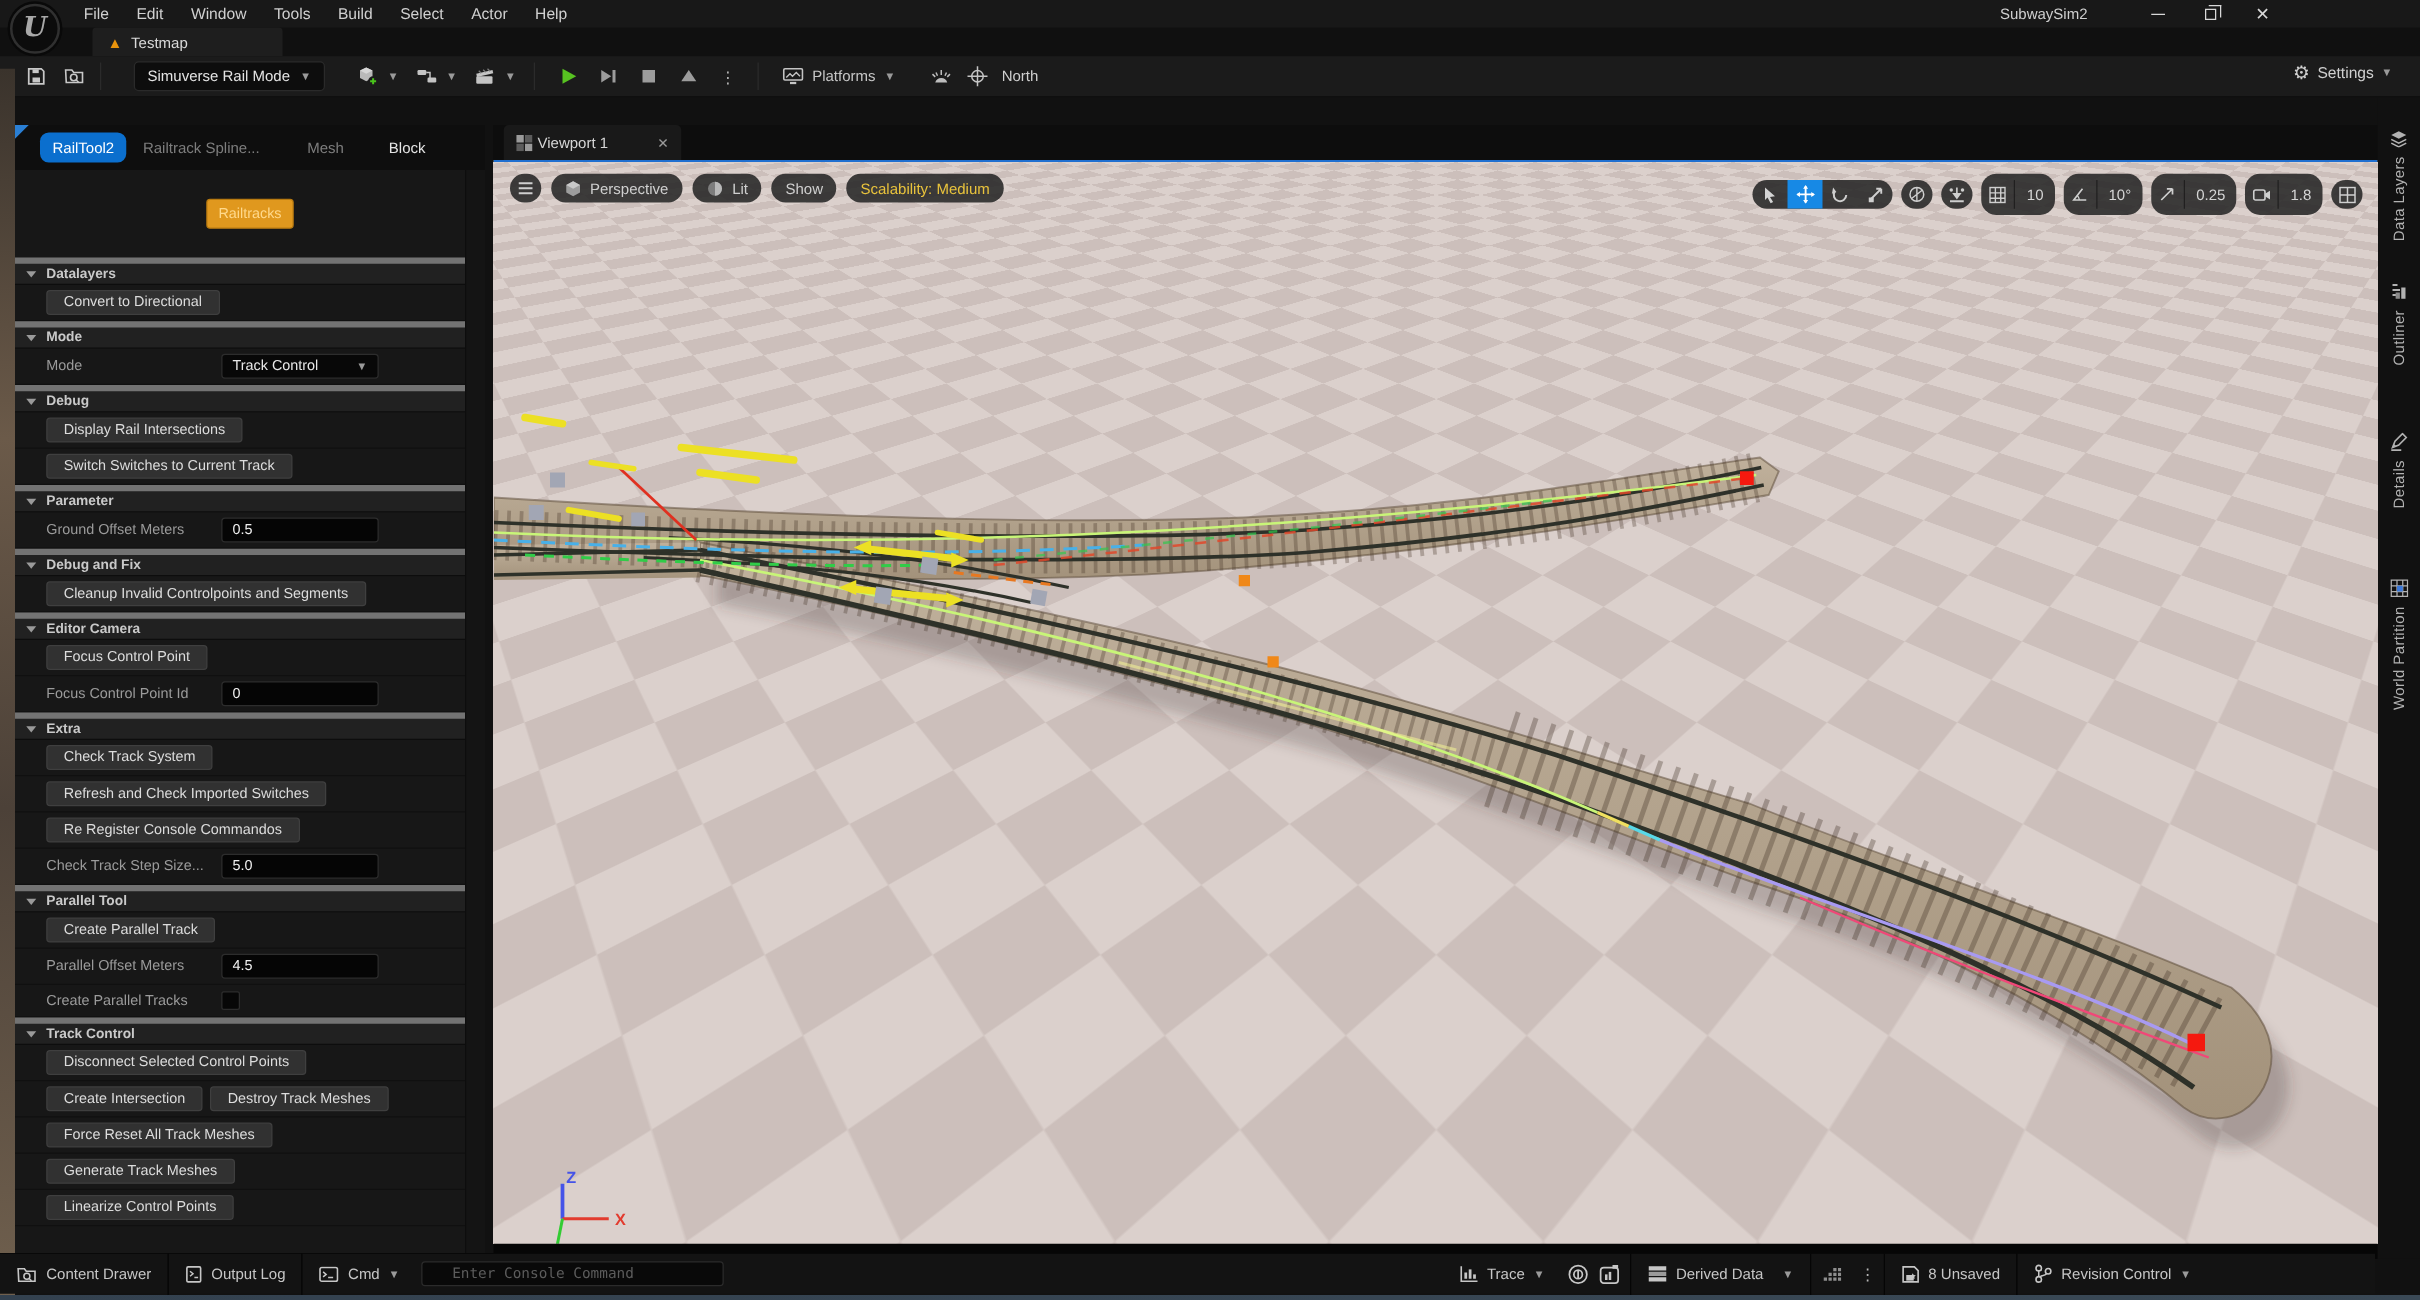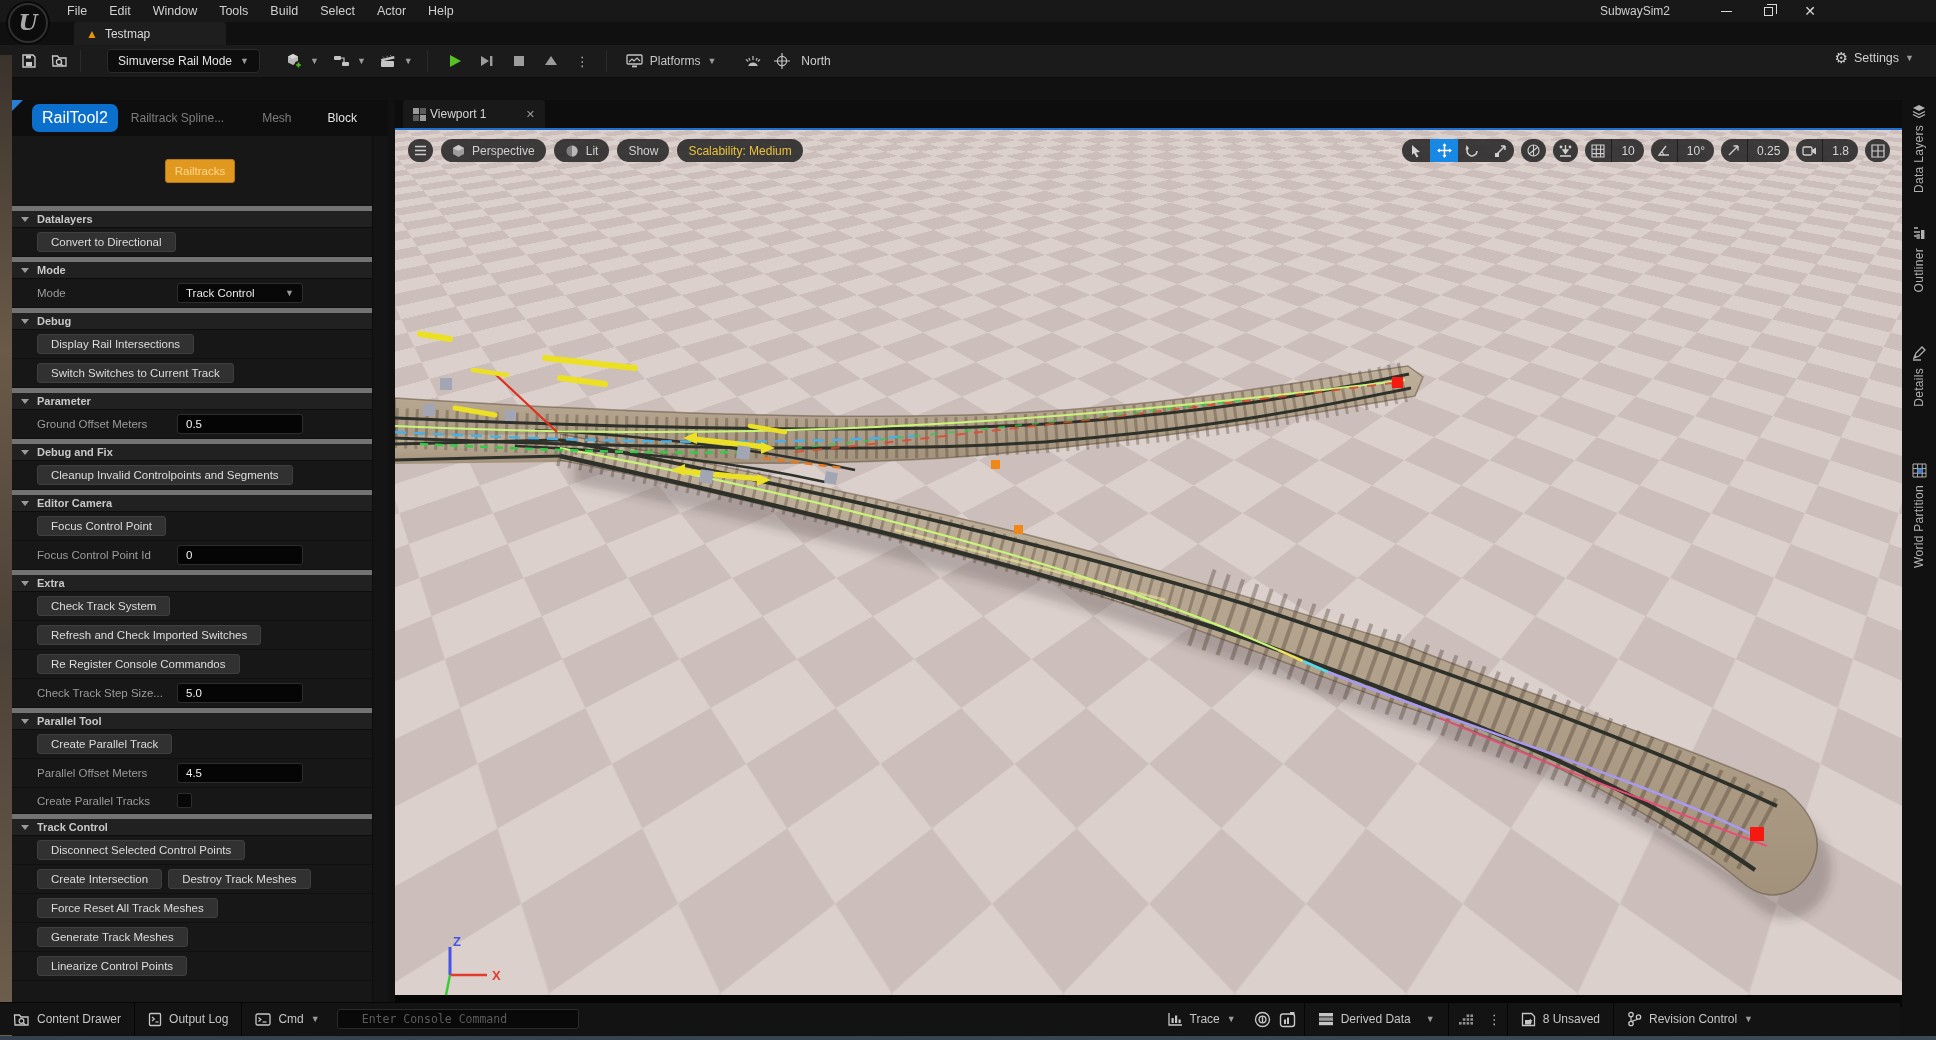--- a/index.html
+++ b/index.html
@@ -31,21 +31,21 @@
   .tb-group{display:flex;align-items:center;gap:2px}
   #settings-grp{position:absolute;right:22px;top:49px;display:flex;align-items:center;gap:6px;color:#cfcfcf;font-size:12.5px}
   #north-grp{display:flex;align-items:center;gap:10px;margin-left:14px;color:#cfcfcf;font-size:12px}
   
   #desktop{left:0;top:55px;width:12px;height:985px;background:linear-gradient(180deg,#3a332c,#6b5a49 30%,#4c4138 60%,#70604e);z-index:1}
   
   #left-panel{left:12px;top:100px;width:376px;height:907px;background:#171717;z-index:5;overflow:hidden}
   #corner-tri{position:absolute;left:0;top:0;width:0;height:0;border-top:11px solid #2a7fd4;border-right:11px solid transparent;z-index:6}
   #panel-tabs{height:36px;background:#0e0e0e;display:flex;align-items:center;gap:0;padding-left:20px}
   .ptab{font-size:12px;color:#7d7d7d;padding:0 13px}
-  .ptab.active{background:#0b6fce;color:#fff;border-radius:7px;padding:5px 10px;font-size:16px}
+  .ptab.active{background:#0b6fce;color:#fff;border-radius:7px;padding:5px 10px;font-size:12px}
   .ptab.light{color:#e4e4e4}
   #railtracks-wrap{height:70px;display:flex;align-items:center;justify-content:center}
   #railtracks-btn{background:#e0981e;border-radius:3px;color:#ffd98c;font-size:11.5px;padding:5px 9px;border:1px solid #b87a10}
   .sec-h{height:22px;background:#212121;border-top:5px solid #737373;border-bottom:1px solid #0d0d0d;display:flex;align-items:center;gap:8px;padding-left:9px}
   .tri{width:0;height:0;border-left:4px solid transparent;border-right:4px solid transparent;border-top:5px solid #9a9a9a}
   .sec-h b{font-size:11px;color:#c9c9c9}
   .prow{display:flex;align-items:center;border-bottom:1px solid #101010;padding:4px 0 4px 25px;min-height:26px;gap:6px}
   .pbtn{background:#313131;border:1px solid #3f3f3f;border-radius:3px;color:#dcdcdc;font-size:11.5px;padding:3px 13px;font-family:inherit;white-space:nowrap}
   .flabel{width:134px;flex:none;font-size:11.5px;color:#9b9b9b;white-space:nowrap;overflow:hidden;text-overflow:ellipsis}
   .finput{width:126px;height:20px;background:#050505;border:1px solid #2d2d2d;border-radius:3px;color:#f0f0f0;font-size:11.5px;padding:0 8px;font-family:inherit}
@@ -60,21 +60,21 @@
   #vp-content{position:absolute;left:0;top:28px;width:1507px;height:867px;overflow:hidden;background:#d3c7c3;border-top:2px solid #1f6fd0}
   #checker{position:absolute;left:50%;top:36%;width:9000px;height:9000px;margin-left:-4500px;margin-top:-4500px;background:repeating-conic-gradient(#ccbfbb 0% 25%,#dbd0cc 0% 50%) 0 0/116px 116px;transform:perspective(780px) rotateX(57deg) rotateZ(45deg)}
   #scene{position:absolute;left:0;top:0;width:1507px;height:867px}
   .vpill{display:flex;align-items:center;height:23px;background:rgba(38,38,38,.88);border-radius:12px;color:#cfcfcf;font-size:12px;padding:0 11px;gap:7px}
   #vp-tools-l{position:absolute;left:13px;top:9px;display:flex;gap:8px;align-items:center}
   #vp-tools-r{position:absolute;right:12px;top:9px;display:flex;gap:7px;align-items:center}
   .vbtn{width:25px;height:23px;background:rgba(38,38,38,.88);border-radius:12px;display:flex;align-items:center;justify-content:center}
   .vgroup{display:flex;height:23px;background:rgba(38,38,38,.88);border-radius:12px;overflow:hidden}
   .vcell{width:28px;display:flex;align-items:center;justify-content:center}
   .vcell.active{background:#1789e5}
-  .vsplit{display:flex;align-items:center;height:23px;background:rgba(38,38,38,.88);border-radius:12px;overflow:hidden}
+  .vsplit{display:flex;align-items:center;height:33px;background:rgba(38,38,38,.88);border-radius:12px;overflow:hidden}
   .vsplit .ic{width:27px;height:23px;display:flex;align-items:center;justify-content:center;border-right:1px solid rgba(0,0,0,.45)}
   .vsplit .val{padding:0 9px;font-size:12px;color:#d6d6d6}
   .scal{color:#e9c33c}
   #vp-bottom{position:absolute;left:0;top:895px;width:1507px;height:12px;background:#060606}
   
   #right-strip{left:1902px;top:78px;width:34px;height:929px;background:#111;z-index:5}
   .rtab{position:absolute;left:0;width:34px;display:flex;flex-direction:column;align-items:center;gap:7px}
   .rtab .lbl{writing-mode:vertical-rl;transform:rotate(180deg);font-size:12px;color:#b2b2b2;letter-spacing:.3px}
   
   #statusbar{left:0;top:1002px;width:1900px;height:33px;background:#131313;display:flex;align-items:center;z-index:30;border-top:1px solid #060606}

